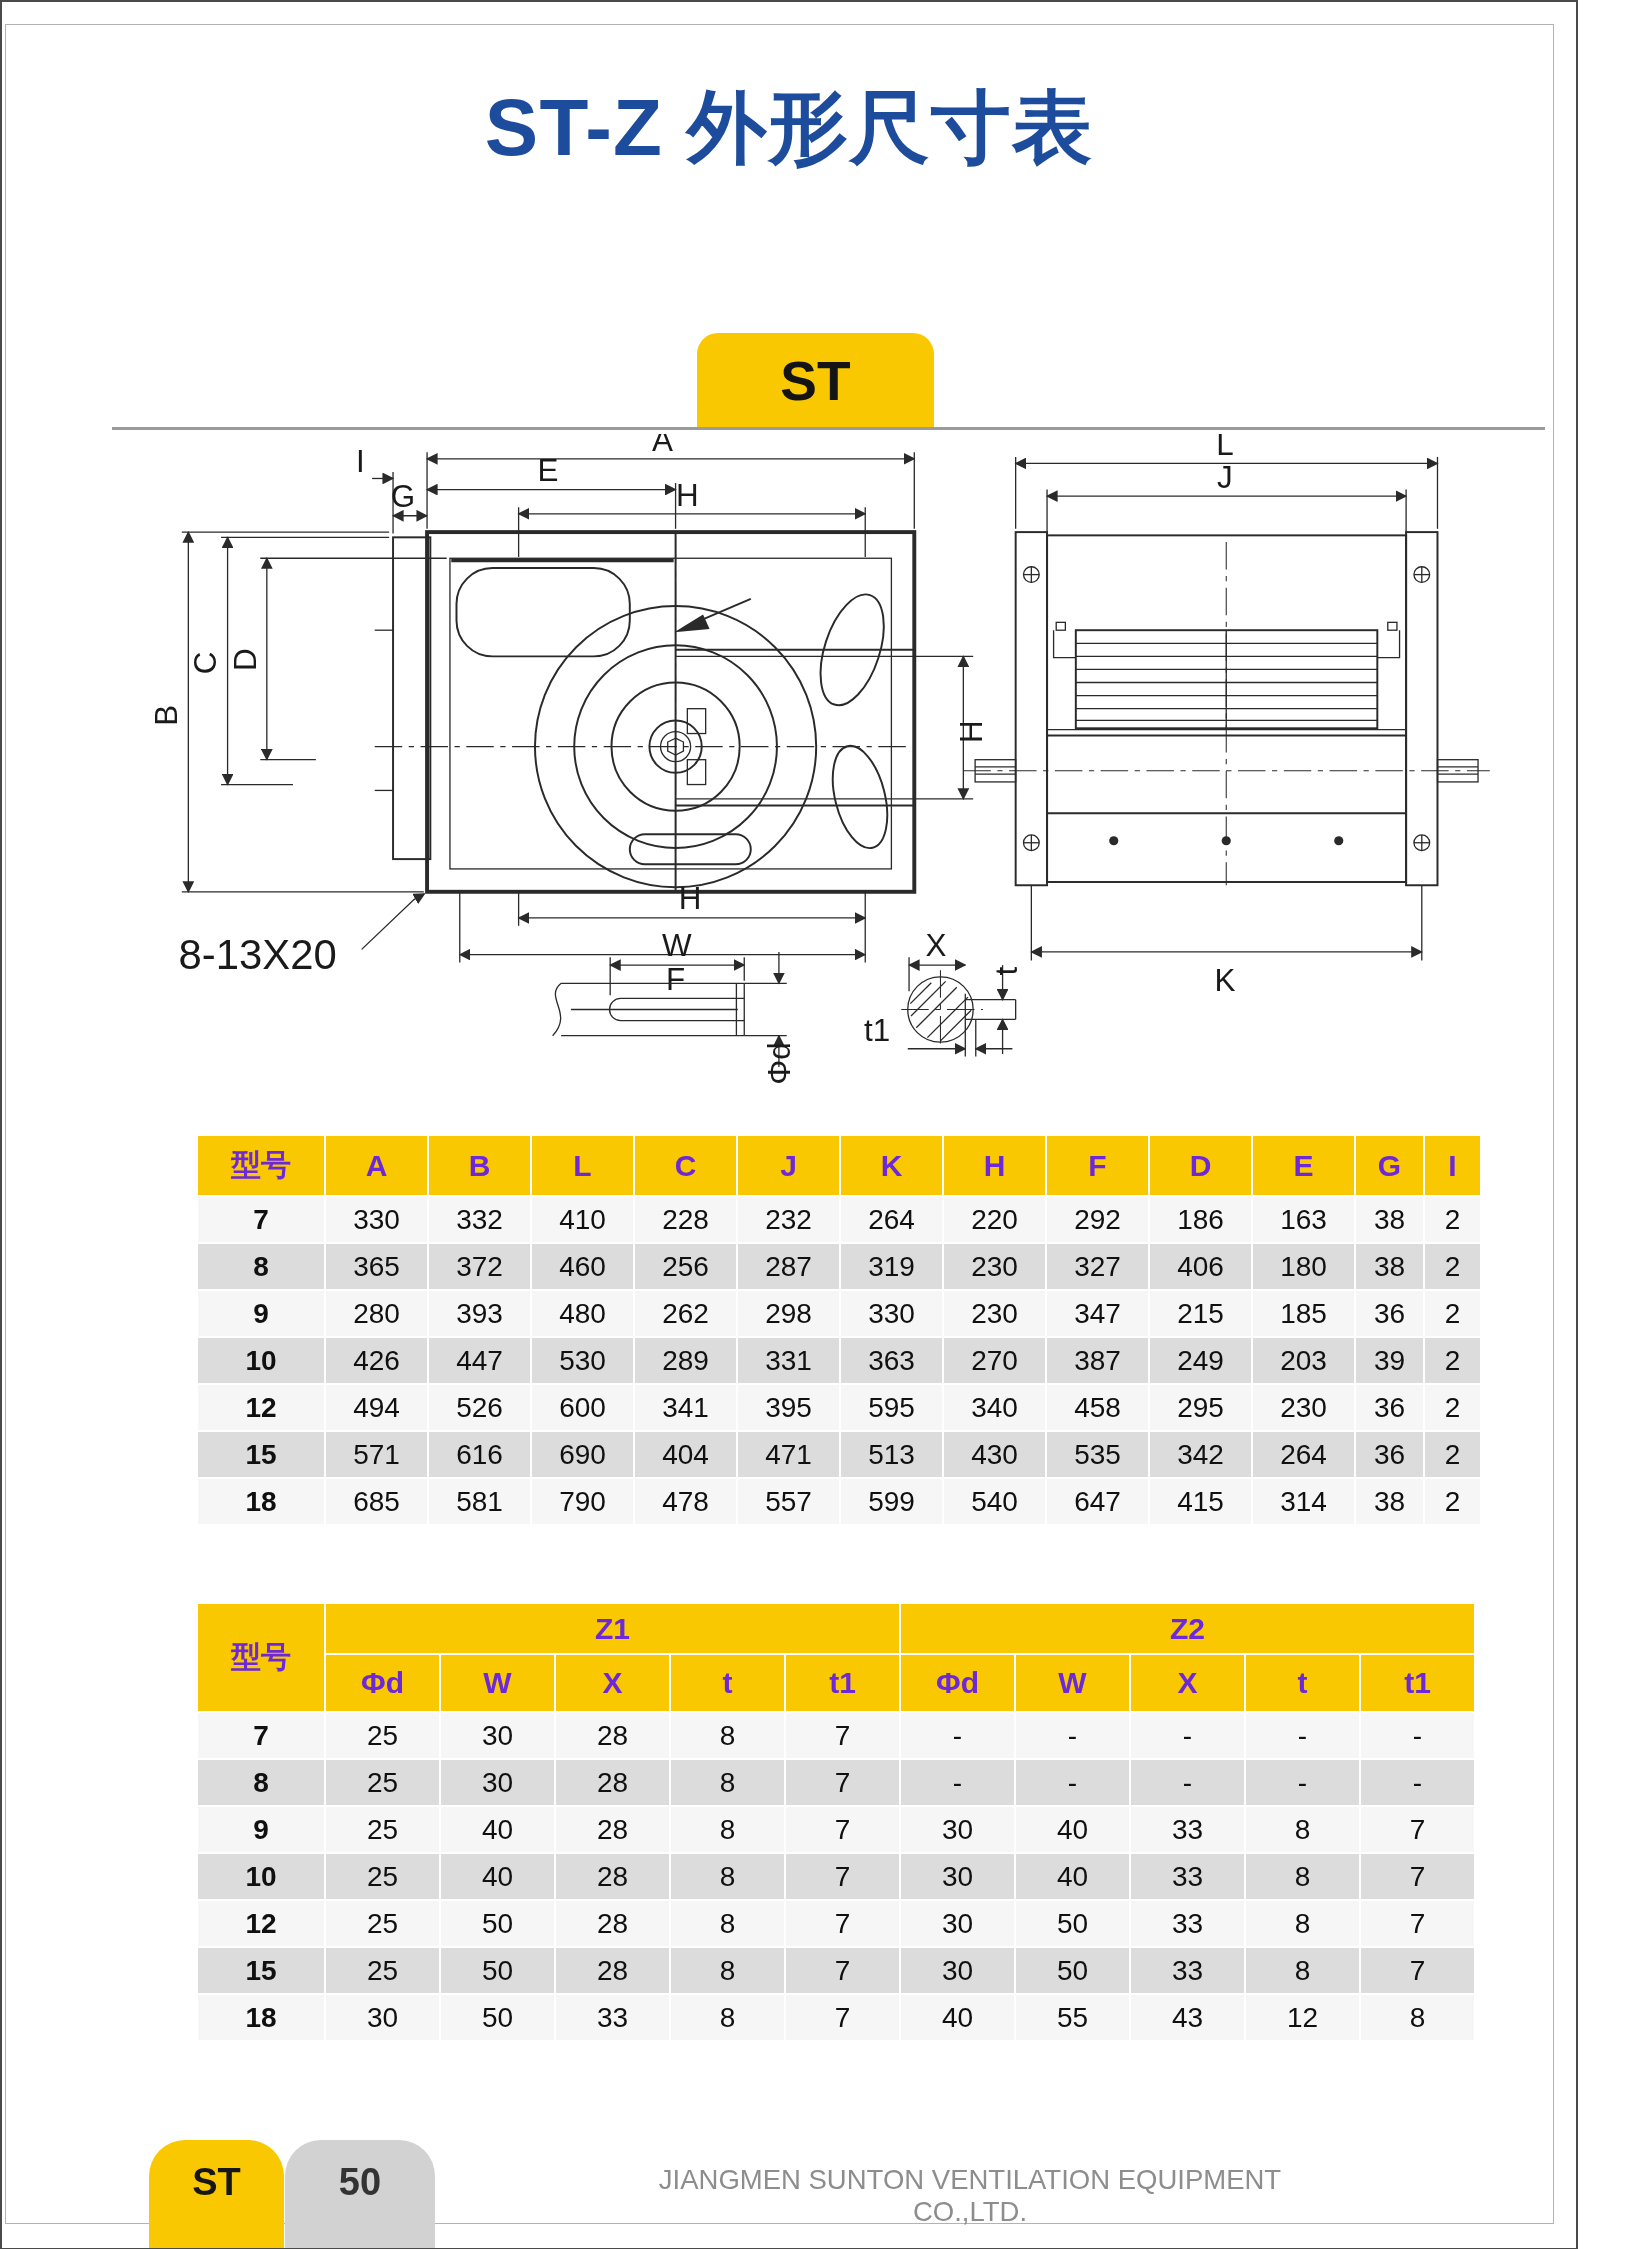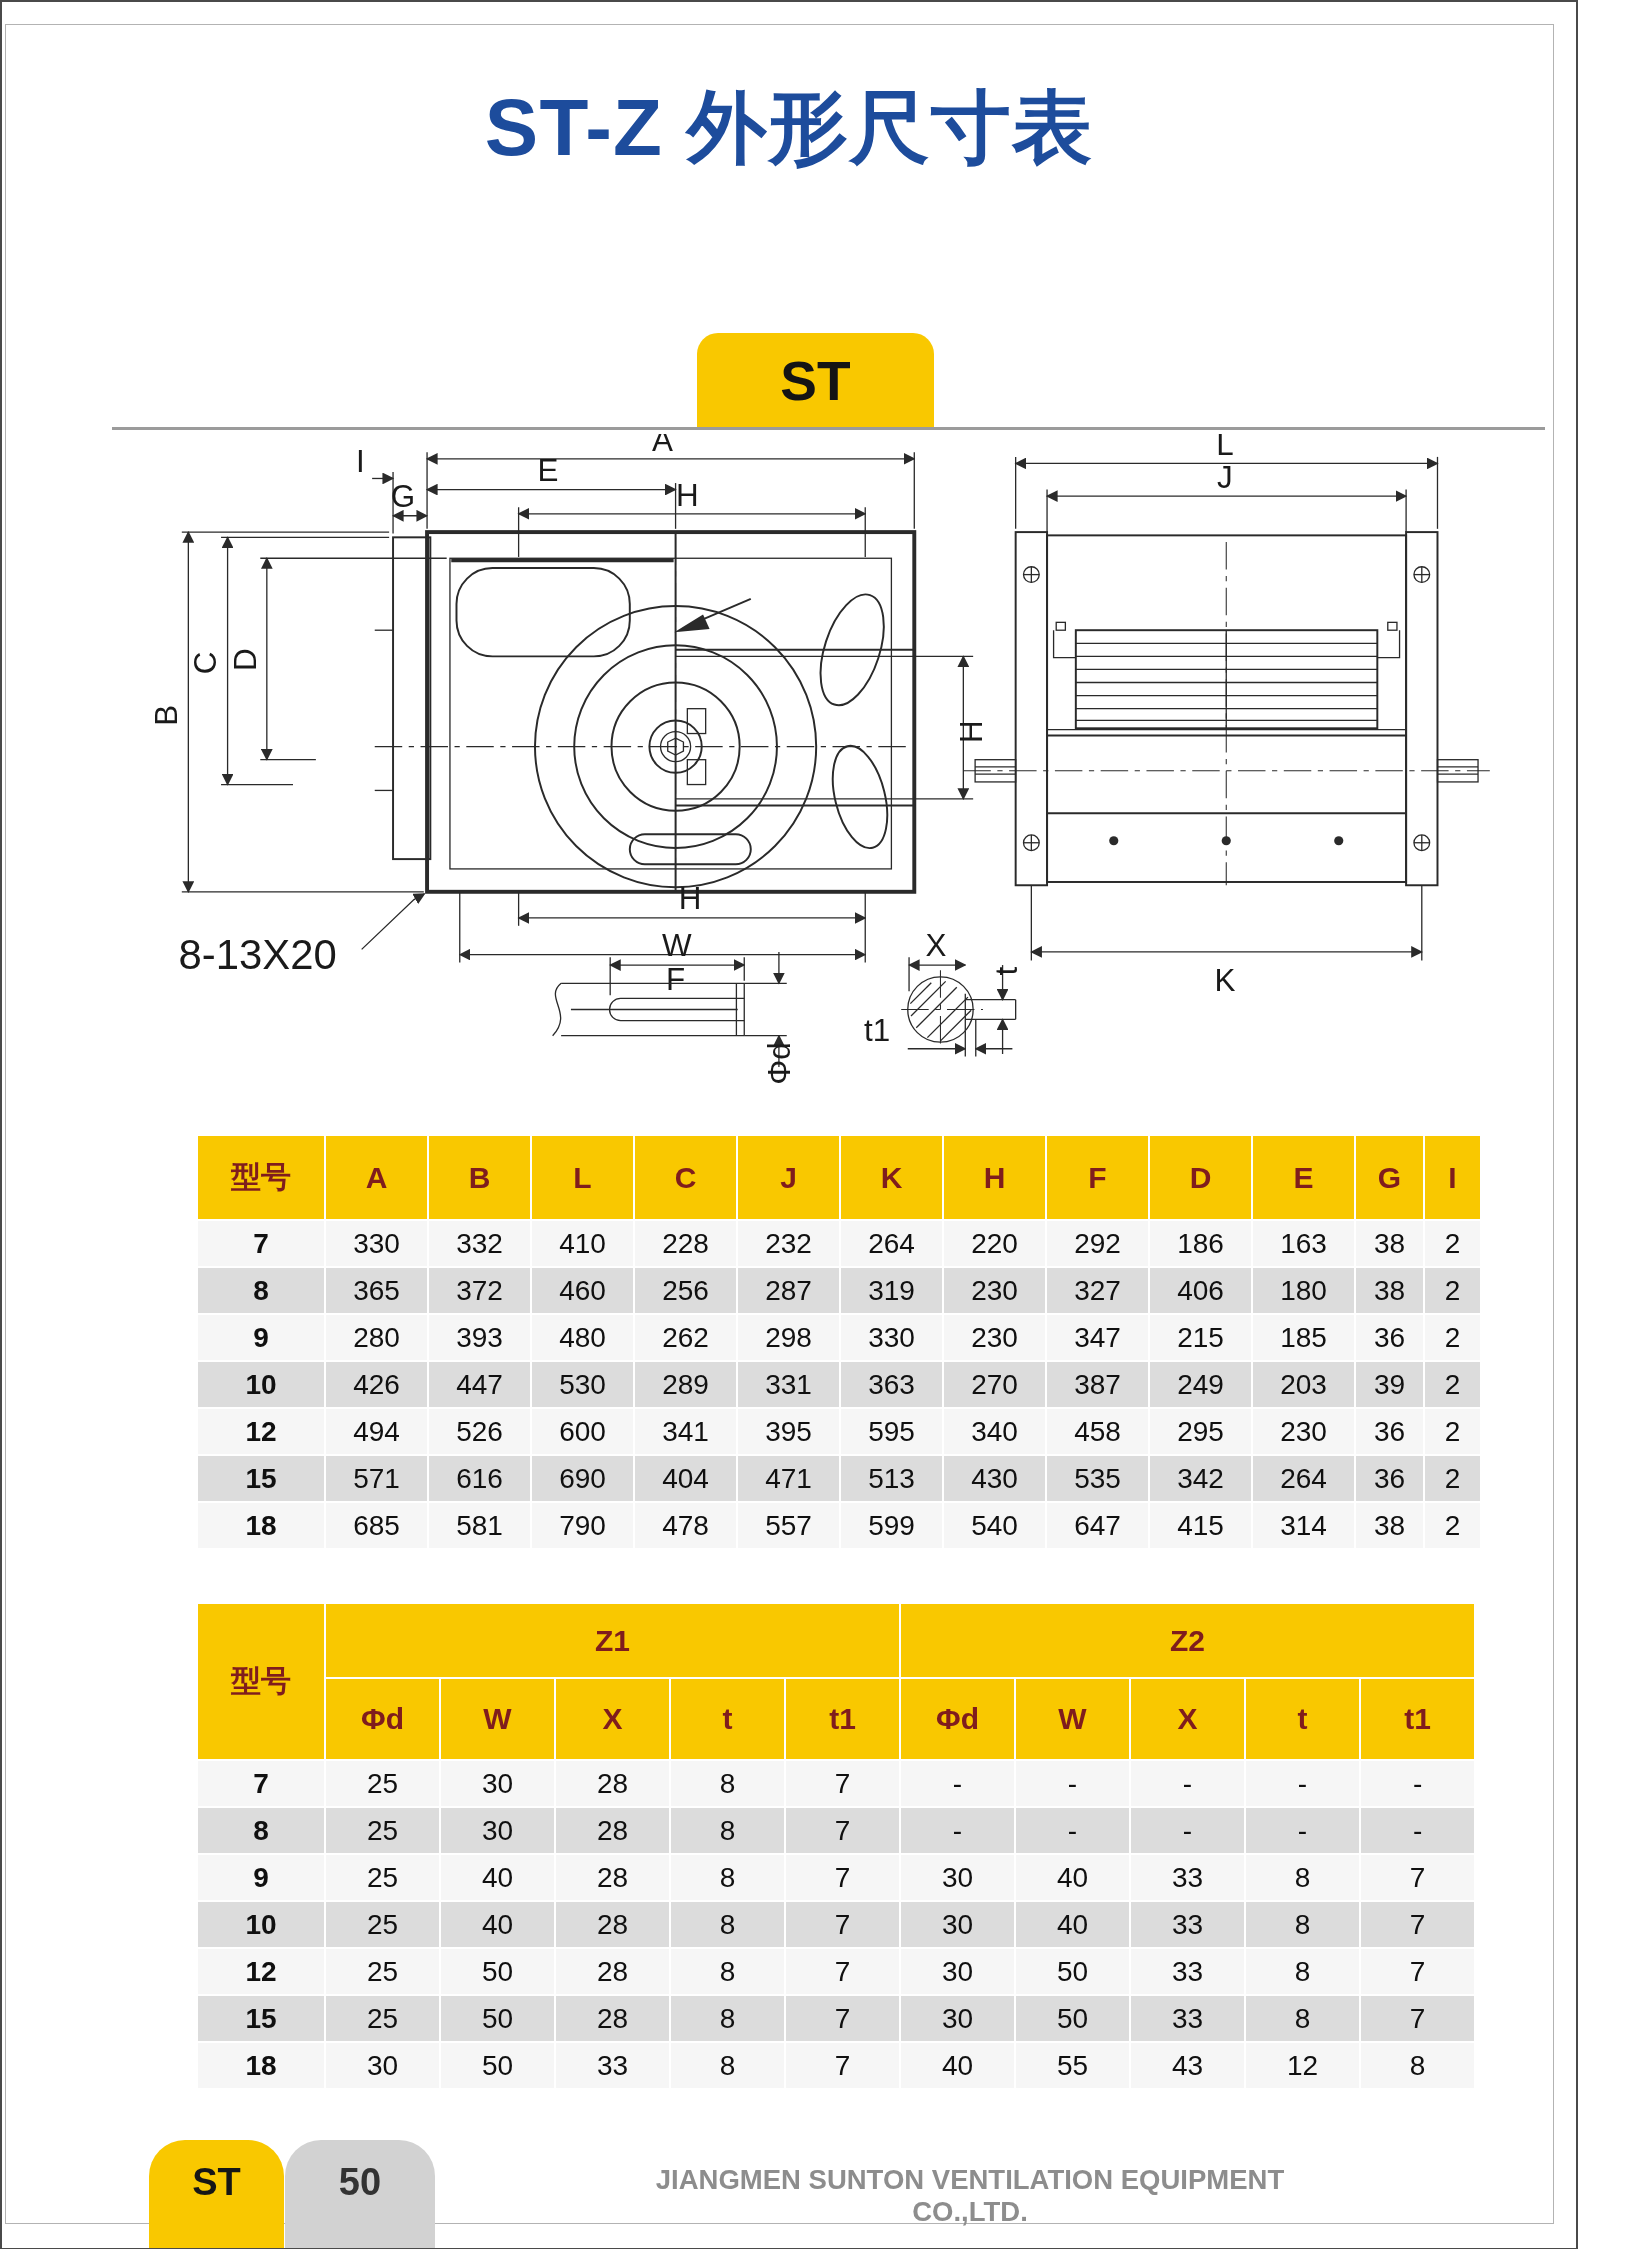--- a/index.html
+++ b/index.html
@@ -21,35 +21,35 @@
   svg .l3{fill:none;stroke:#2a2a2a;stroke-width:3;}
   svg .l2{fill:none;stroke:#2a2a2a;stroke-width:2;}
   svg .dim{fill:none;stroke:#2a2a2a;stroke-width:2;}
   svg .cl{fill:none;stroke:#2a2a2a;stroke-width:1.6;stroke-dasharray:42 10 8 10;}
   svg text{font-family:"Liberation Sans","DejaVu Sans",sans-serif;fill:#1a1a1a;font-size:48px;}
   svg text.note{font-size:64px;}
 
   table{position:absolute;border-collapse:separate;border-spacing:2.6px 2px;table-layout:fixed;}
   #dim-table{left:194px;top:1132px;width:1259px;}
   #shaft-table{left:194px;top:1600px;width:1259px;}
-  th{background:#f9c800;font-weight:bold;font-size:30px;color:#7f1d1d;text-align:center;padding:16px;}
+  th{background:#f9c800;font-weight:bold;font-size:30px;color:#6d28d9;text-align:center;padding:4px;}
   #dim-table th{height:51px;}
   #shaft-table th.group{height:41px;}
   #shaft-table th.sub{height:48px;}
   td{background:#f6f6f6;font-size:28px;text-align:center;height:45px;color:#101010;padding:0;}
   tr.alt td{background:#dcdcdc;}
   td.model{font-weight:bold;}
 
   .tab{position:absolute;top:2138px;height:112px;border-radius:36px 36px 0 0;display:flex;
        justify-content:center;align-items:flex-start;padding-top:21px;box-sizing:border-box;
        font-size:38px;font-weight:bold;}
   .tab-st{left:147px;width:135px;background:#f9c800;color:#161616;}
   .tab-50{left:283px;width:150px;background:#d2d2d2;color:#333;}
   .company{position:absolute;top:2162px;left:608px;width:720px;text-align:center;
-           font-size:27.5px;font-weight:bold;color:#8d8d8d;}
+           font-size:27.5px;font-weight:normal;color:#8d8d8d;}
 </style>
 </head>
 <body>
 
 <div class="page">
   <div class="inner-frame"></div>
 
   <div class="title">ST-Z 外形尺寸表</div>
   <div class="badge">ST</div>
   <div class="rule"></div>

